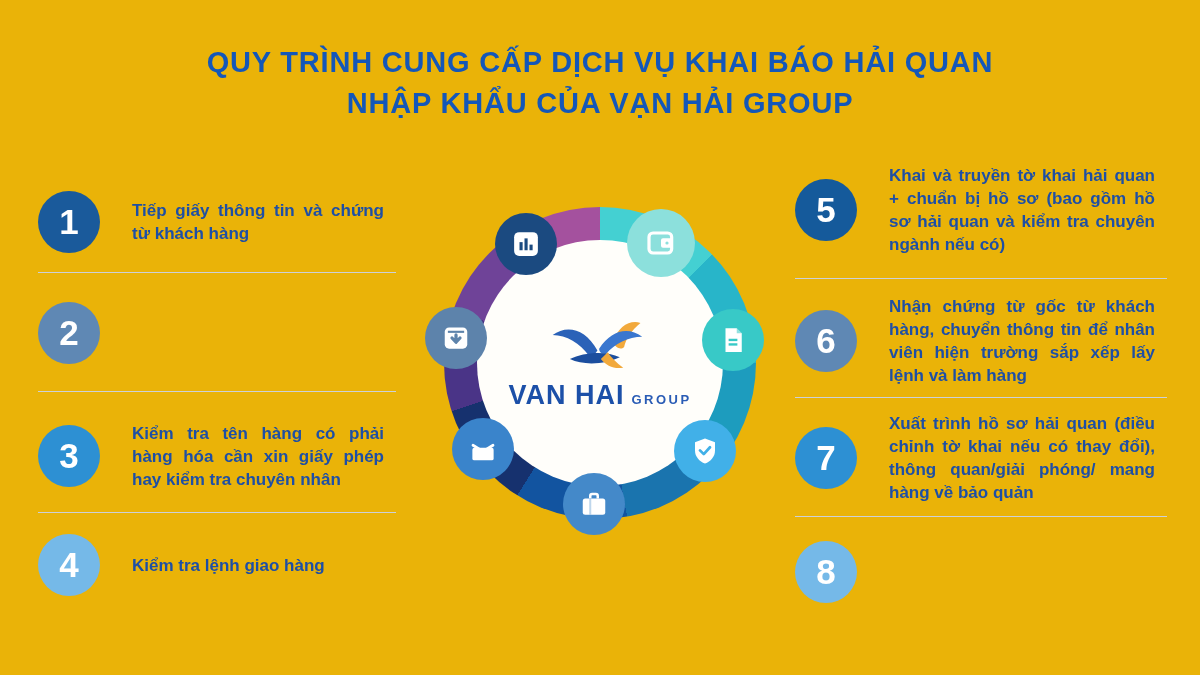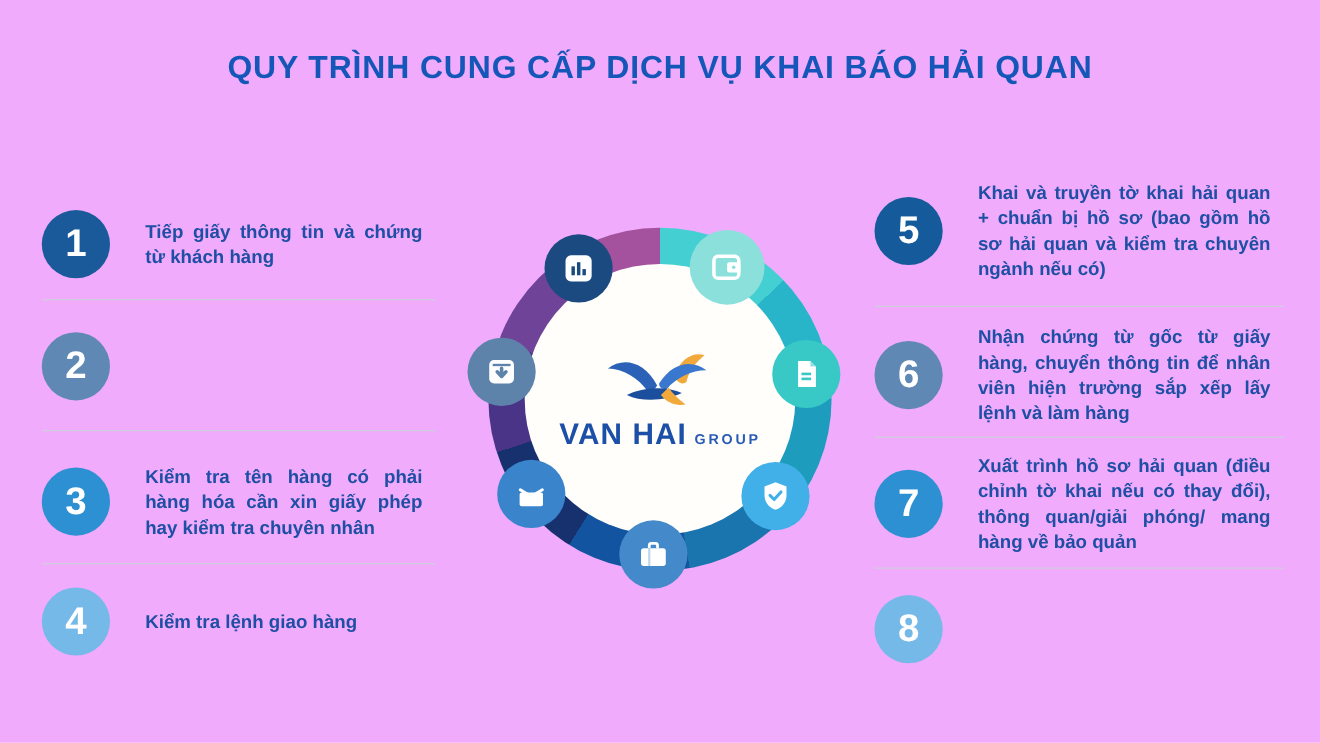--- a/index.html
+++ b/index.html
@@ -1,17 +1,17 @@
 <!DOCTYPE html>
 <html><head>
 <meta charset="utf-8">
 <style>
   html,body{margin:0;padding:0;}
   body{font-family:"Liberation Sans", sans-serif;}
-  .page{position:relative;width:1200px;height:675px;background:#f0abfc;overflow:hidden;}
+  .page{position:relative;width:1200px;height:675px;background:#eab308;overflow:hidden;}
 
   
   .title{position:absolute;top:42px;left:0;right:0;text-align:center;
     font-size:29px;font-weight:800;color:#1457b9;letter-spacing:.8px;line-height:41px;}
 
   
   .col{position:absolute;}
   .col-left{left:38px;top:180px;width:358px;}
   .col-right{left:795px;top:158px;width:372px;}
   .step{display:flex;align-items:center;gap:20px;}
@@ -52,20 +52,21 @@
   .m-mail{left:483px;top:449px;width:62px;height:62px;}
   .m-box{left:456px;top:338px;width:62px;height:62px;}
 </style>
 </head>
 <body>
 
 <div class="page">
 
   <div class="title">
     <div>QUY TRÌNH CUNG CẤP DỊCH VỤ KHAI BÁO HẢI QUAN</div>
+    <div>NHẬP KHẨU CỦA VẠN HẢI GROUP</div>
   </div>
 
   <div class="col col-left">
     <div class="step s1">
       <div class="num" style="background-color: rgb(26, 90, 155);">1</div>
       <p class="txt">Tiếp giấy thông tin và chứng từ khách hàng</p>
     </div>
     <div class="divider d1"></div>
     <div class="step s2">
       <div class="num" style="background-color: rgb(95, 136, 180);">2</div>
@@ -83,21 +84,21 @@
   </div>
 
   <div class="col col-right">
     <div class="step s5">
       <div class="num" style="background-color: rgb(21, 90, 155);">5</div>
       <p class="txt">Khai và truyền tờ khai hải quan + chuẩn bị hồ sơ (bao gồm hồ sơ hải quan và kiểm tra chuyên ngành nếu có)</p>
     </div>
     <div class="divider d5"></div>
     <div class="step s6">
       <div class="num" style="background-color: rgb(95, 136, 180);">6</div>
-      <p class="txt">Nhận chứng từ gốc từ giấy hàng, chuyển thông tin để nhân viên hiện trường sắp xếp lấy lệnh và làm hàng</p>
+      <p class="txt">Nhận chứng từ gốc từ khách hàng, chuyển thông tin để nhân viên hiện trường sắp xếp lấy lệnh và làm hàng</p>
     </div>
     <div class="divider d6"></div>
     <div class="step s7">
       <div class="num" style="background-color: rgb(45, 144, 211);">7</div>
       <p class="txt">Xuất trình hồ sơ hải quan (điều chỉnh tờ khai nếu có thay đổi), thông quan/giải phóng/ mang hàng về bảo quản</p>
     </div>
     <div class="divider d7"></div>
     <div class="step s8">
       <div class="num" style="background-color: rgb(117, 185, 232);">8</div>
     </div>

